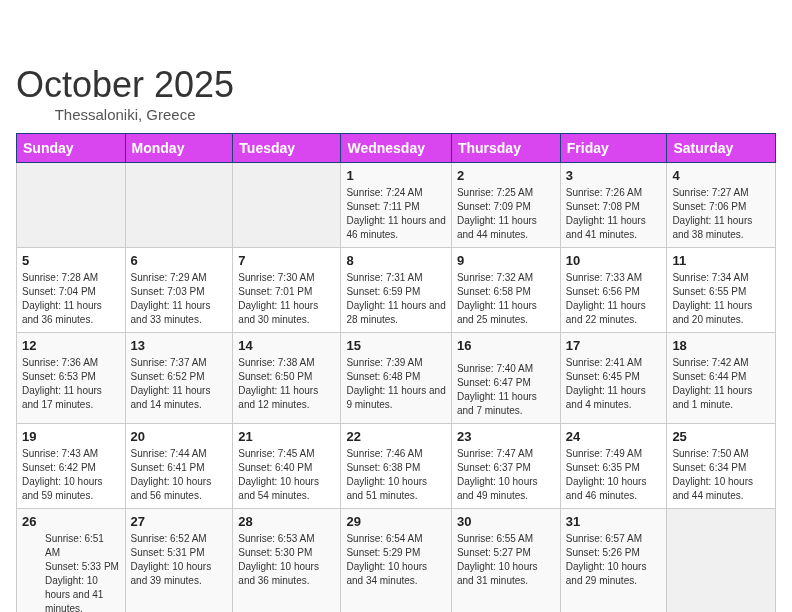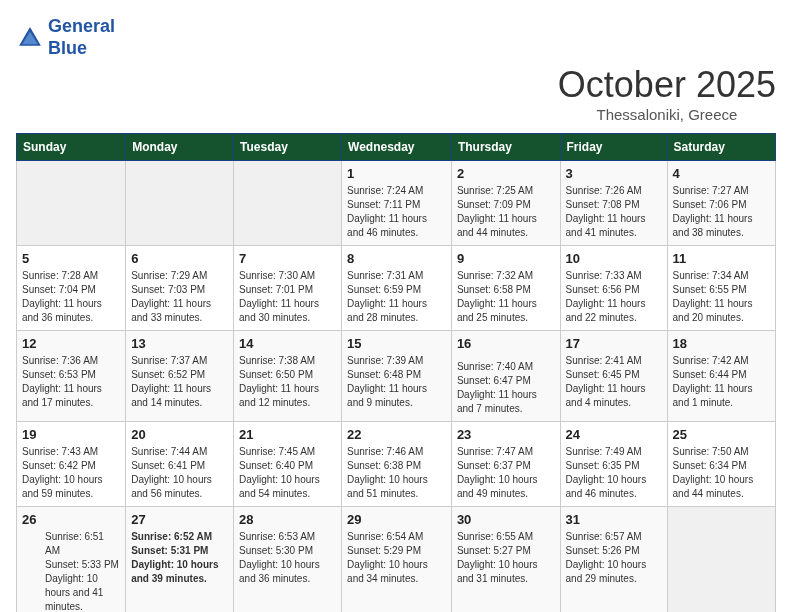--- a/index.html
+++ b/index.html
@@ -47,25 +47,25 @@
       font-size: 15px;
       color: #555;
       text-align: center;
     }
     table {
       width: 100%;
       border-collapse: collapse;
       font-size: 11px;
     }
     thead th {
-      background: #14532d;
+      background: #d946ef;
       color: #fff;
       text-align: left;
       padding: 6px 6px;
-      font-size: 12px;
+      font-size: 14px;
       font-weight: bold;
       border: 1px solid #1a4080;
       margin-left: 45px;
     }
     tbody td {
       border: 1px solid #ccc;
       vertical-align: top;
       padding: 5px 5px;
       width: 113px;
       min-height: 80px;
@@ -87,31 +87,20 @@
       line-height: 1.4;
     }
     .empty-cell {
       background: #f0f0f0 !important;
     }
   </style>
 </head>
 <body>
 
 <div class="header">
-  <div class="logo">
-    <svg class="logo-icon" viewBox="0 0 36 36">
-      <rect x="0" y="0" width="36" height="36" fill="none"></rect>
-      <polygon points="18,4 32,28 4,28" fill="#2255a4"></polygon>
-      <polygon points="18,10 28,26 8,26" fill="#5588cc"></polygon>
-    </svg>
-    <div class="logo-text">
-      <div><span>General</span></div>
-      <div><span style="color:#2255a4">Blue</span></div>
-    </div>
-  </div>
   <div class="title-block">
     <div class="month-title">October 2025</div>
     <div class="location">Thessaloniki, Greece</div>
   </div>
 </div>
 
 <table>
   <thead>
     <tr id="header-row">
         <th>Sunday</th>
@@ -287,21 +276,21 @@
       </tr>
       <tr>
         <td>
           <span class="day-num">26</span>
           <div class="day-info" style="white-space: pre-line; margin-left: 23px;">Sunrise: 6:51 AM
 Sunset: 5:33 PM
 Daylight: 10 hours and 41 minutes.</div>
         </td>
         <td>
           <span class="day-num">27</span>
-          <div class="day-info" style="white-space: pre-line; font-weight: bold;">Sunrise: 6:52 AM
+          <div class="day-info" style="white-space: pre-line;">Sunrise: 6:52 AM
 Sunset: 5:31 PM
 Daylight: 10 hours and 39 minutes.</div>
         </td>
         <td>
           <span class="day-num">28</span>
           <div class="day-info" style="white-space: pre-line;">Sunrise: 6:53 AM
 Sunset: 5:30 PM
 Daylight: 10 hours and 36 minutes.</div>
         </td>
         <td>

